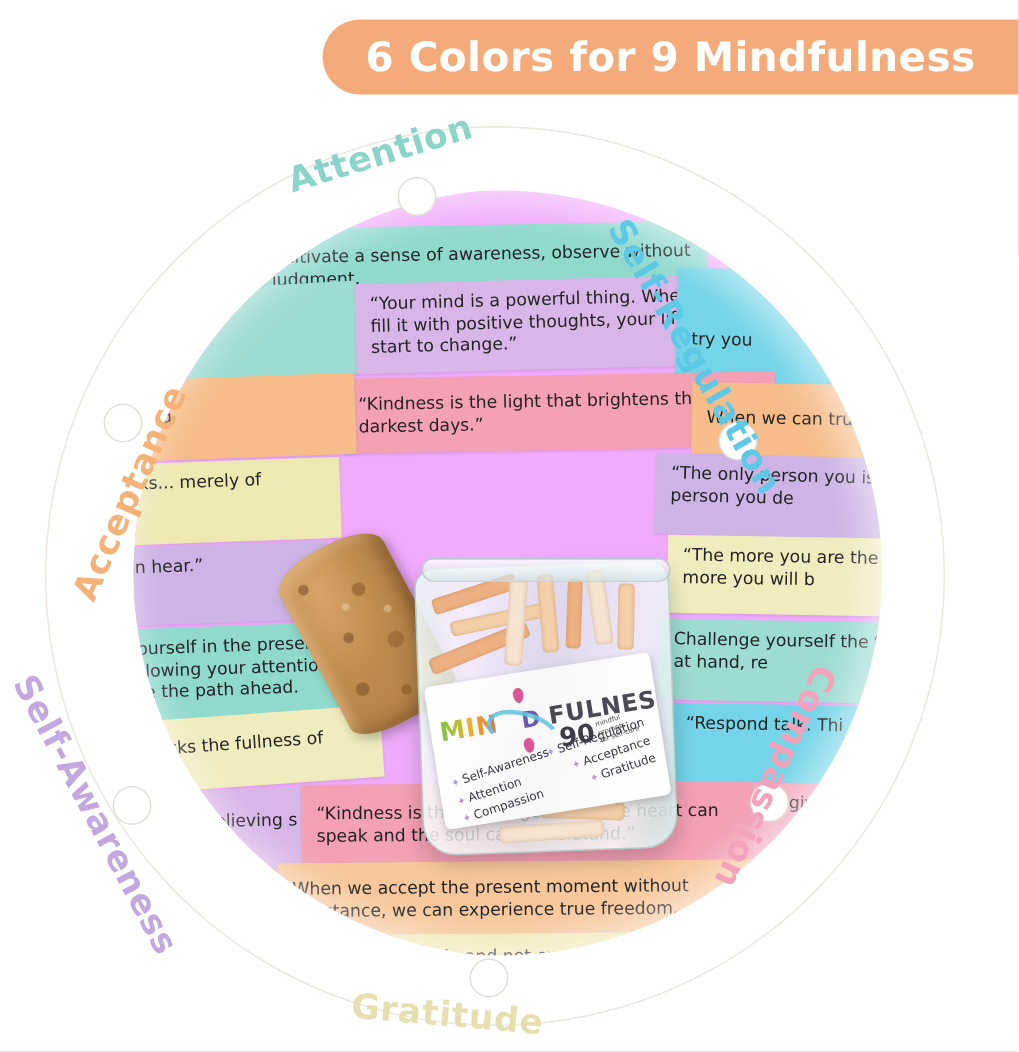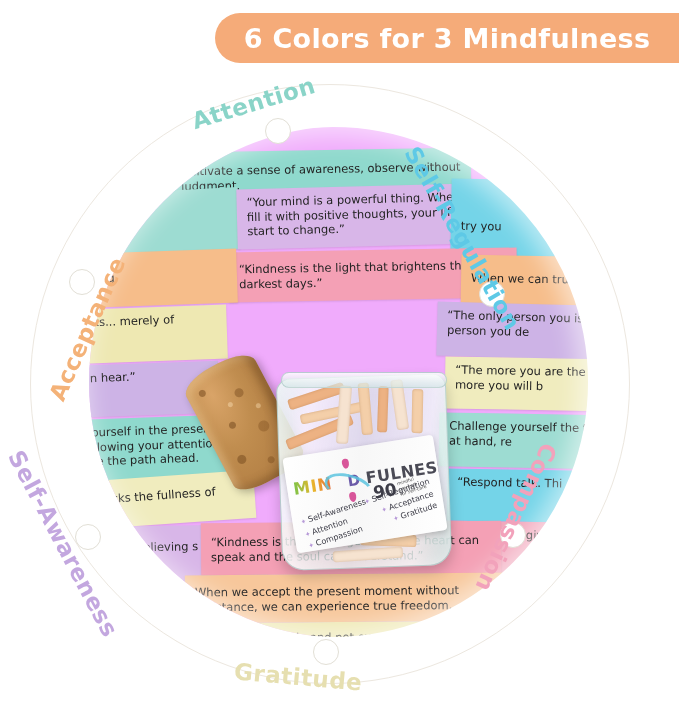--- a/index.html
+++ b/index.html
@@ -193,21 +193,21 @@
   #disc-fade{
     position:absolute;left:55px;top:42px;width:512px;height:512px;border-radius:50%;
     pointer-events:none;
     box-shadow:inset 0 0 24px 10px rgba(255,255,255,.55);
   }
 </style>
 </head>
 <body>
 
 <div id="banner">
-  <div id="banner-title">6 Colors for 3 Mindfulness</div>
+  <div id="banner-title">6 Colors for 9 Mindfulness</div>
 </div>
 
 <div id="circle-stage">
 
   <div id="outer-ring"></div>
 
   <div id="photo-disc">
 
     <div class="note c-mint" style="left:82px;top:24px;width:300px;height:40px;transform:rotate(-1deg);padding-top:12px;">Cultivate a sense of awareness, observe without judgment.</div>
     <div class="note c-mint2" style="left:-40px;top:66px;width:190px;height:62px;transform:rotate(-3deg);">f.”</div>

